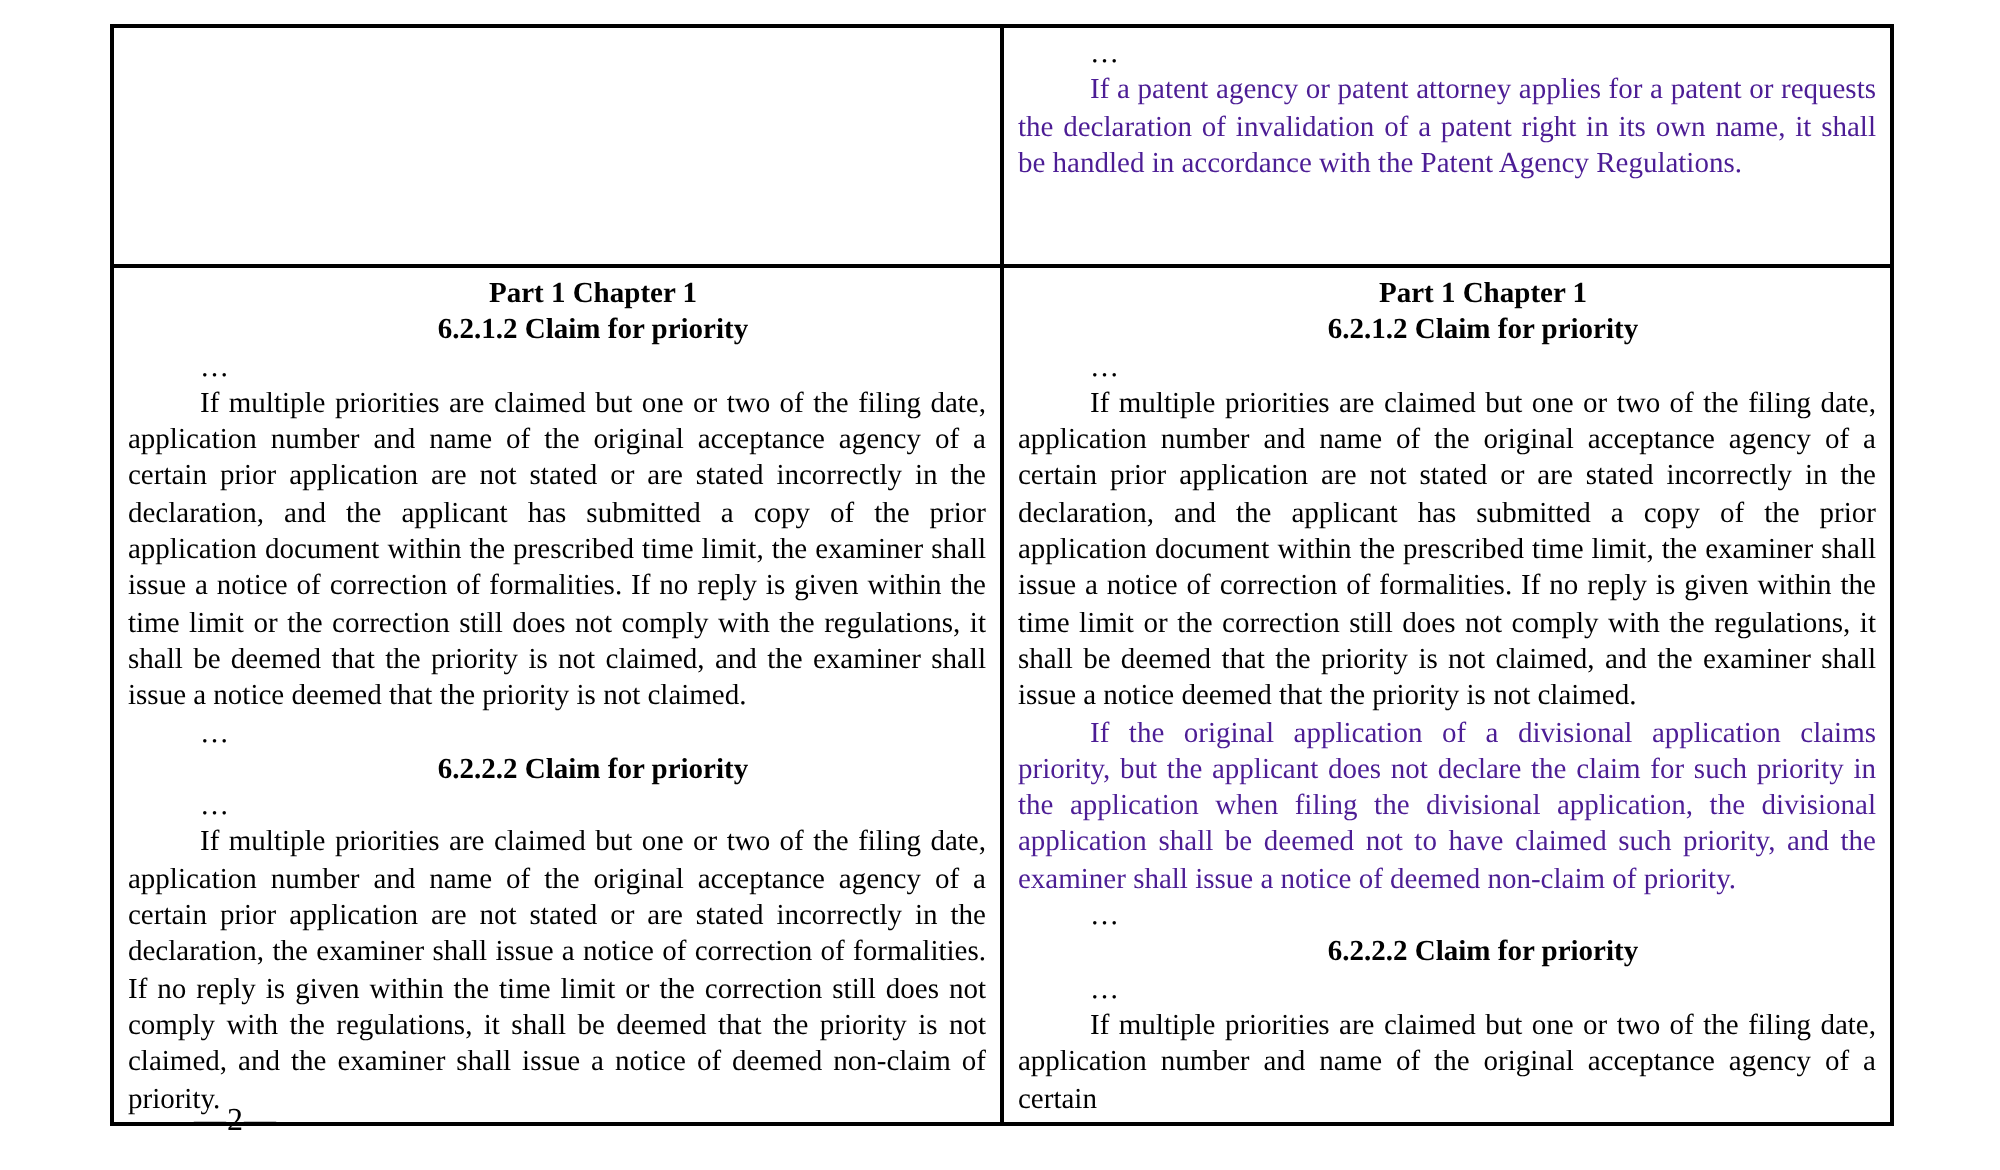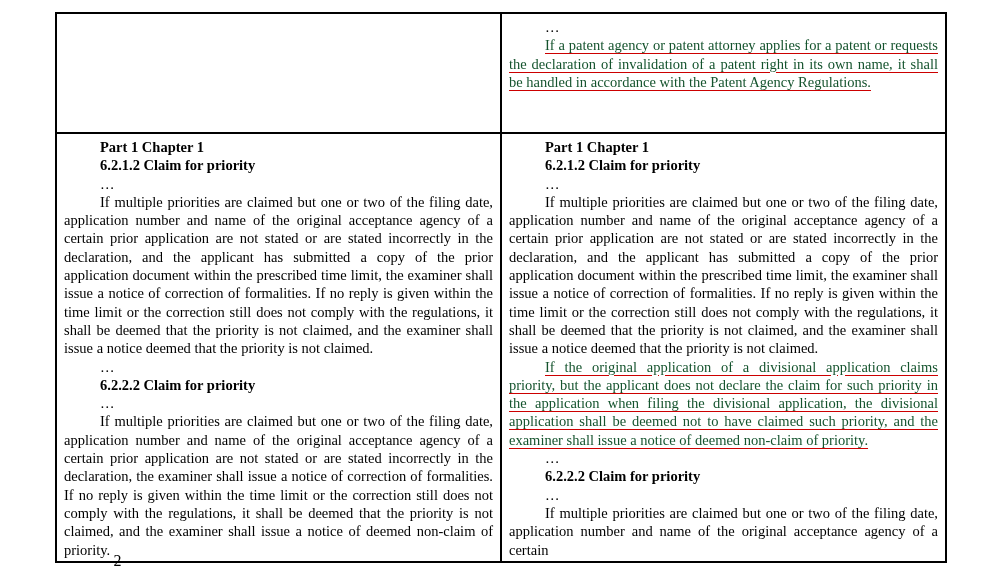--- a/index.html
+++ b/index.html
@@ -17,25 +17,24 @@
   .cmp-table td {
     border:2px solid #000000; vertical-align:top;
     padding:4px 7px 2px 7px; overflow:hidden;
     font-size:14.5px; line-height:18.3px;
   }
   .cmp-table col { width:445px; }
   tr.row1 td { height:112px; }
   tr.row2 td { height:400px; }
 
   p { margin:0; text-align:justify; text-indent:36px; }
-  .heading { font-weight:bold; text-align:left; text-indent:0; margin-left:36px; }
+  .heading { font-weight:bold; text-align:center; text-indent:0; margin-left:36px; }
   .ellipsis { margin-left:36px; letter-spacing:2px; text-indent:0; text-align:left; }
   .inserted {
-    color:#14532d;
-    text-decoration:underline;
+    color:#4c1d95;
     text-decoration-color:#cc0000;
     text-underline-offset:3px;
   }
   .page-number {
     position:absolute; left:97px; top:552px;
     font-size:16px; letter-spacing:0.5px;
   }
 </style>
 </head>
 <body>

